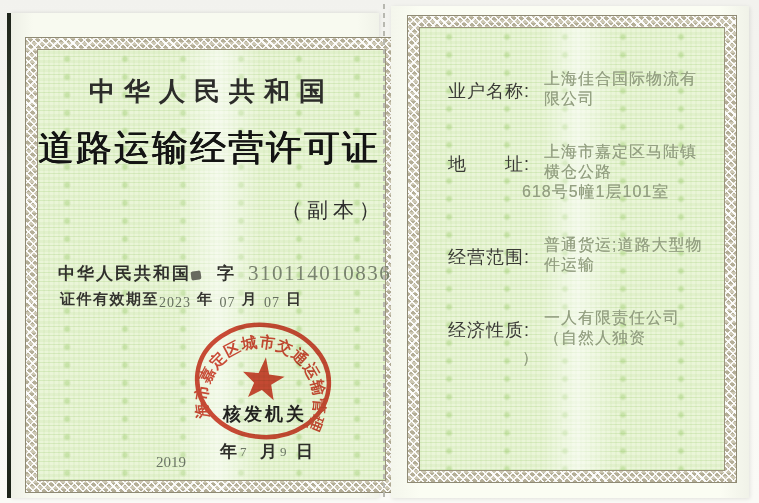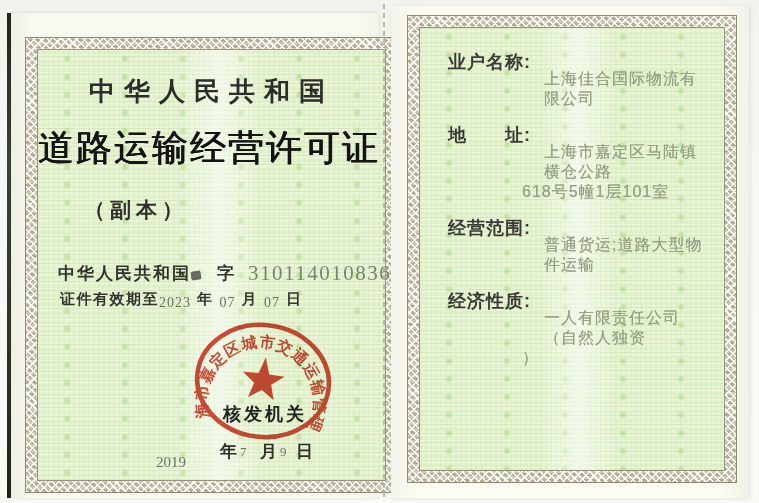--- a/index.html
+++ b/index.html
@@ -39,22 +39,22 @@
       repeating-linear-gradient(0deg, transparent 0 3px, rgba(150,200,100,.10) 3px 6px, transparent 6px 9px),
       repeating-linear-gradient(90deg, rgba(150,200,100,.08) 0 2px, transparent 2px 5px);
     background-size:auto, 58px 18px, auto, auto, auto;}
   
   .country{position:absolute;left:0;right:0;top:24px;text-align:center;
     font-family:"Liberation Serif","DejaVu Serif",serif;font-size:26px;font-weight:600;
     letter-spacing:9px;color:#2c2c2a;}
   .cert-title{position:absolute;left:0;right:0;top:74px;text-align:left;
     font-size:36px;font-weight:400;letter-spacing:2px;color:#141414;
     text-shadow:.6px 0 0 #141414,-.6px 0 0 #141414;}
-  .subtitle{position:absolute;left:0;right:0;top:146px;text-align:left;
-    font-family:"Liberation Serif","DejaVu Serif",serif;font-size:21px;font-weight:700;
+  .subtitle{position:absolute;left:0;right:0;top:146px;text-align:right;
+    font-family:"Liberation Serif","DejaVu Serif",serif;font-size:21px;font-weight:400;
     letter-spacing:5px;color:#2e2e2c;margin-left:46px;}
   .license-row{position:absolute;left:20px;top:210px;font-size:17px;font-weight:700;
     color:#30302c;letter-spacing:2px;white-space:nowrap;}
   .smudge{display:inline-block;width:10px;height:9px;background:#51514a;border-radius:2px;
     margin:0 2px -1px 0;opacity:.85;transform:rotate(-8deg);}
   .zi{margin-left:14px;}
   .hao{margin-left:18px;}
   .lic-num{display:inline-block;margin-left:12px;font-family:"Liberation Serif","DejaVu Serif",serif;
     font-size:21px;font-weight:400;letter-spacing:1.5px;color:#79836f;transform:translateY(1px);}
   .valid-row{position:absolute;left:22px;top:240px;font-size:15px;font-weight:700;
@@ -72,21 +72,21 @@
   .date-row span{position:absolute;}
   .d-year{left:118px;font-family:"Liberation Serif",serif;font-weight:400;color:#6b7565;font-size:15px;top:14px;}
   .d-yu{left:182px;}
   .d-month{left:202px;font-family:"Liberation Serif",serif;font-weight:400;color:#6b7565;font-size:13px;top:4px;}
   .d-mu{left:222px;}
   .d-day{left:242px;font-family:"Liberation Serif",serif;font-weight:400;color:#6b7565;font-size:13px;top:4px;}
   .d-du{left:258px;}
   
   .fields{position:absolute;left:28px;top:22px;right:16px;}
   .field{display:flex;margin-bottom:14px;align-items:flex-start;}
-  .flabel{flex:0 0 96px;font-size:18px;font-weight:700;color:#3a3a36;letter-spacing:1px;white-space:nowrap;}
+  .flabel{flex:0 0 96px;font-size:18px;font-weight:400;color:#3a3a36;letter-spacing:1px;white-space:nowrap;margin-top:29px;}
   .fvalue{font-size:16px;color:#94a082;letter-spacing:1px;margin-top:19px;line-height:20px;
     text-shadow:0 0 .6px rgba(148,160,130,.8);}
   .fvalue .l2{display:block;margin-left:-22px;}
   .fvalue .l2:empty{display:none;}
 </style>
 </head>
 <body>
 
 <div class="scene">
 

